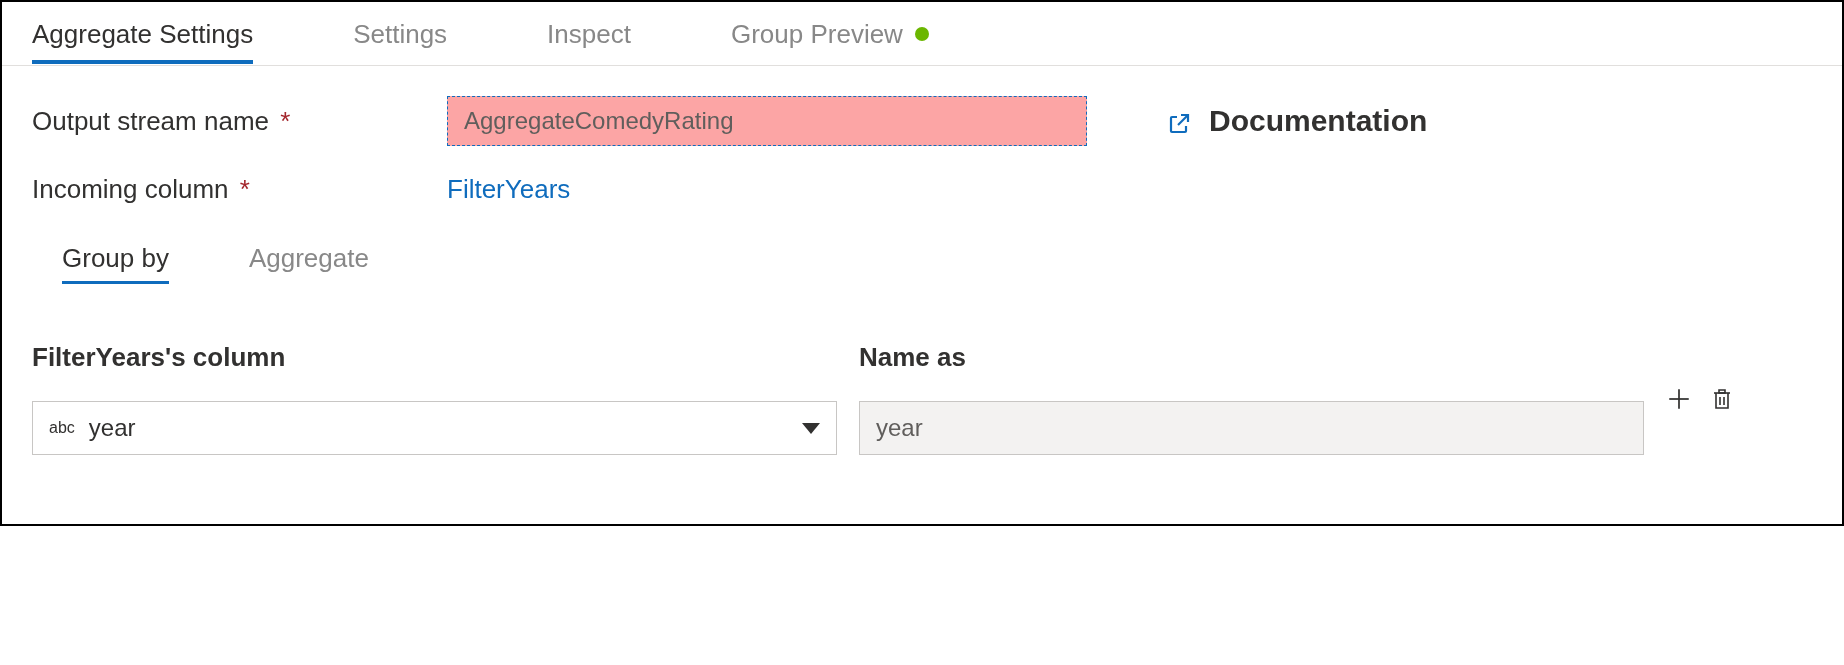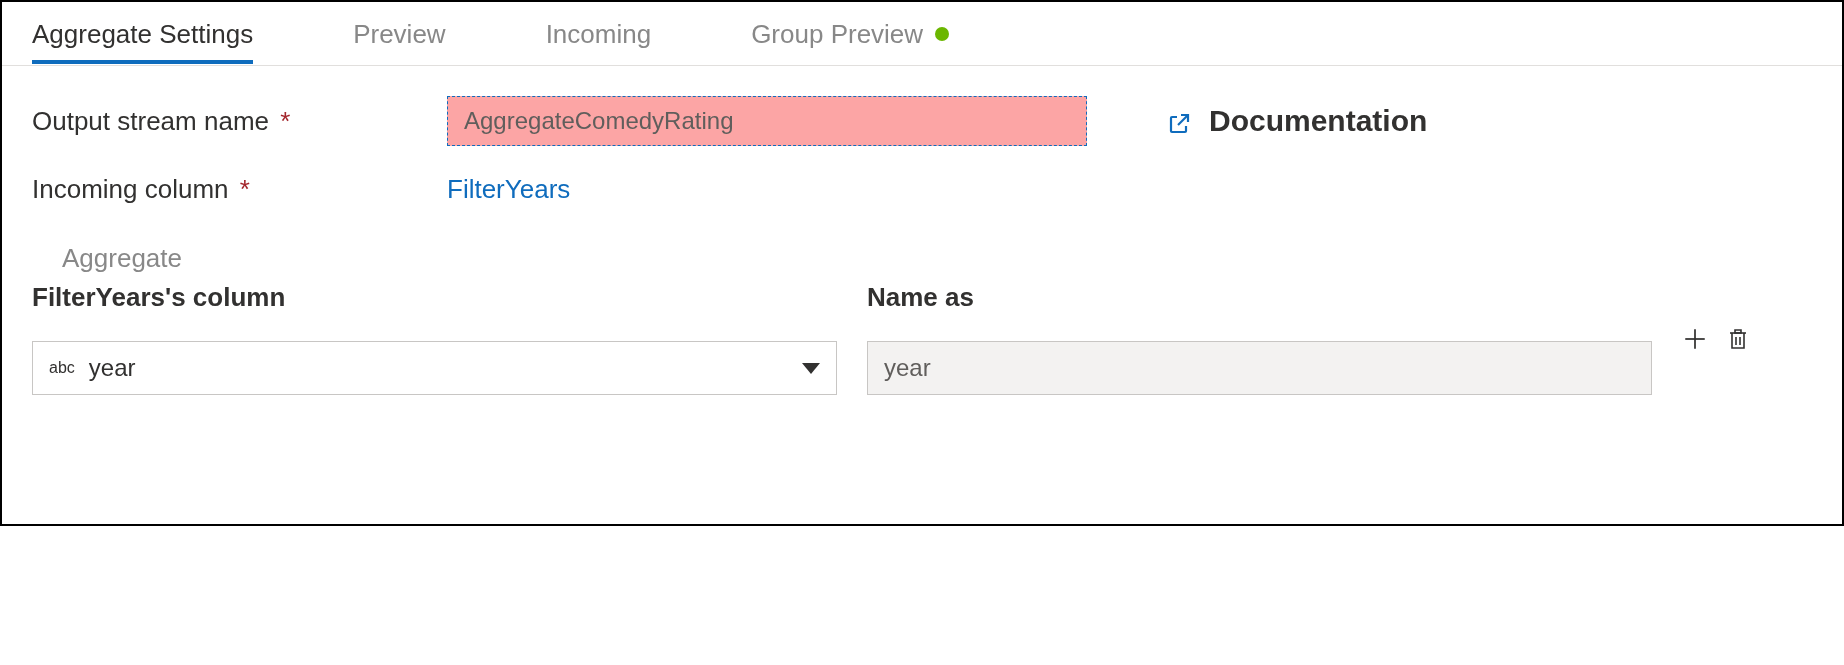--- a/index.html
+++ b/index.html
@@ -120,22 +120,23 @@
   .subtab.active::after {
     content: "";
     position: absolute;
     left: 0;
     right: 0;
     bottom: -2px;
     height: 3px;
     background: #0f6cbd;
   }
   .columns-section {
-    display: flex;
-    gap: 30px;
+    margin-top: 60px;
+    display: flex;
+    gap: 22px;
     align-items: flex-start;
   }
   .col-group {
     flex: 0 0 805px;
   }
   .col-group-name {
     flex: 0 0 785px;
   }
   .col-header {
     font-size: 26px;
@@ -198,24 +199,24 @@
 </head>
 <body>
 
 <div class="panel">
 
   <div class="tabs">
     <div class="tab active">
       <span>Aggregate Settings</span>
     </div>
     <div class="tab">
-      <span>Preview</span>
+      <span>Settings</span>
     </div>
     <div class="tab">
-      <span>Incoming</span>
+      <span>Inspect</span>
     </div>
     <div class="tab">
       <span>Group Preview</span>
       <span class="status-dot"></span>
     </div>
   </div>
 
   <div class="content">
 
     <div class="form-row">
@@ -238,20 +239,23 @@
 
     <div class="form-row">
       <div class="form-label">
         <span>Incoming column</span>
         <span class="required">*</span>
       </div>
       <span class="link-text">FilterYears</span>
     </div>
 
     <div class="subtabs">
+      <div class="subtab active">
+        <span>Group by</span>
+      </div>
       <div class="subtab">
         <span>Aggregate</span>
       </div>
     </div>
 
     <div class="columns-section">
       <div class="col-group">
         <div class="col-header">FilterYears's column</div>
         <div class="dropdown">
           <span class="type-badge">abc</span>

